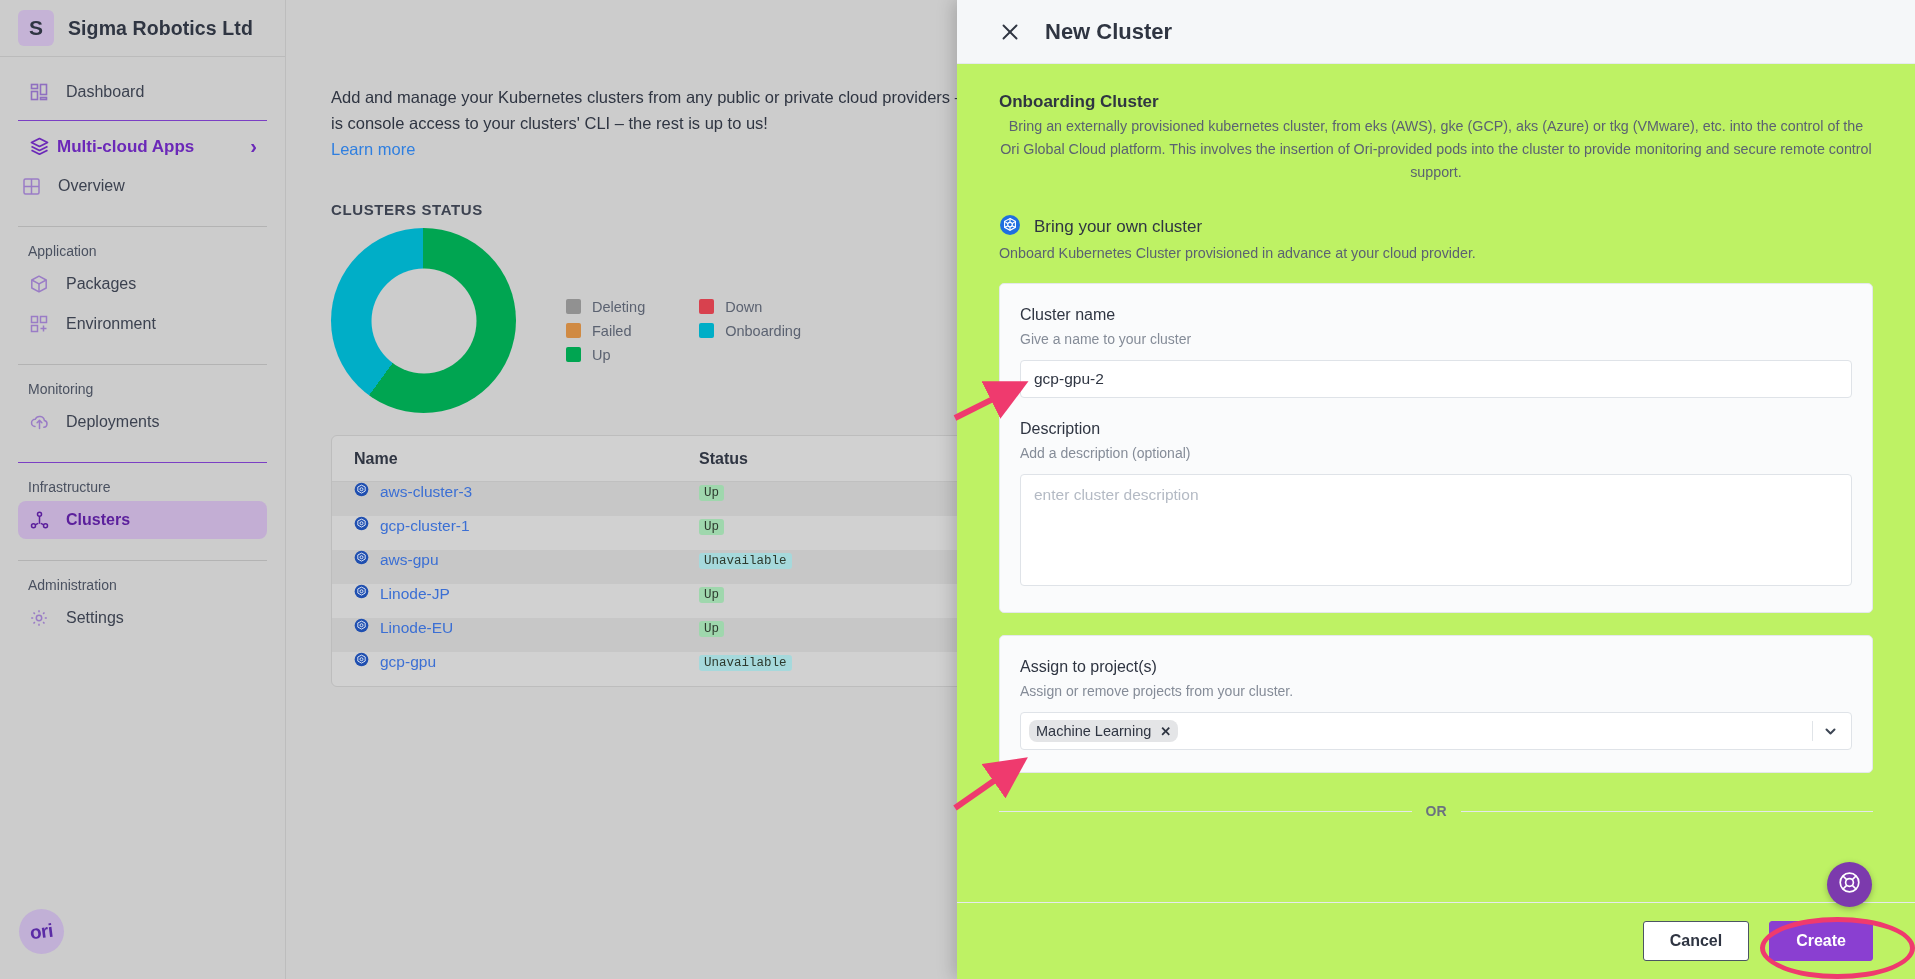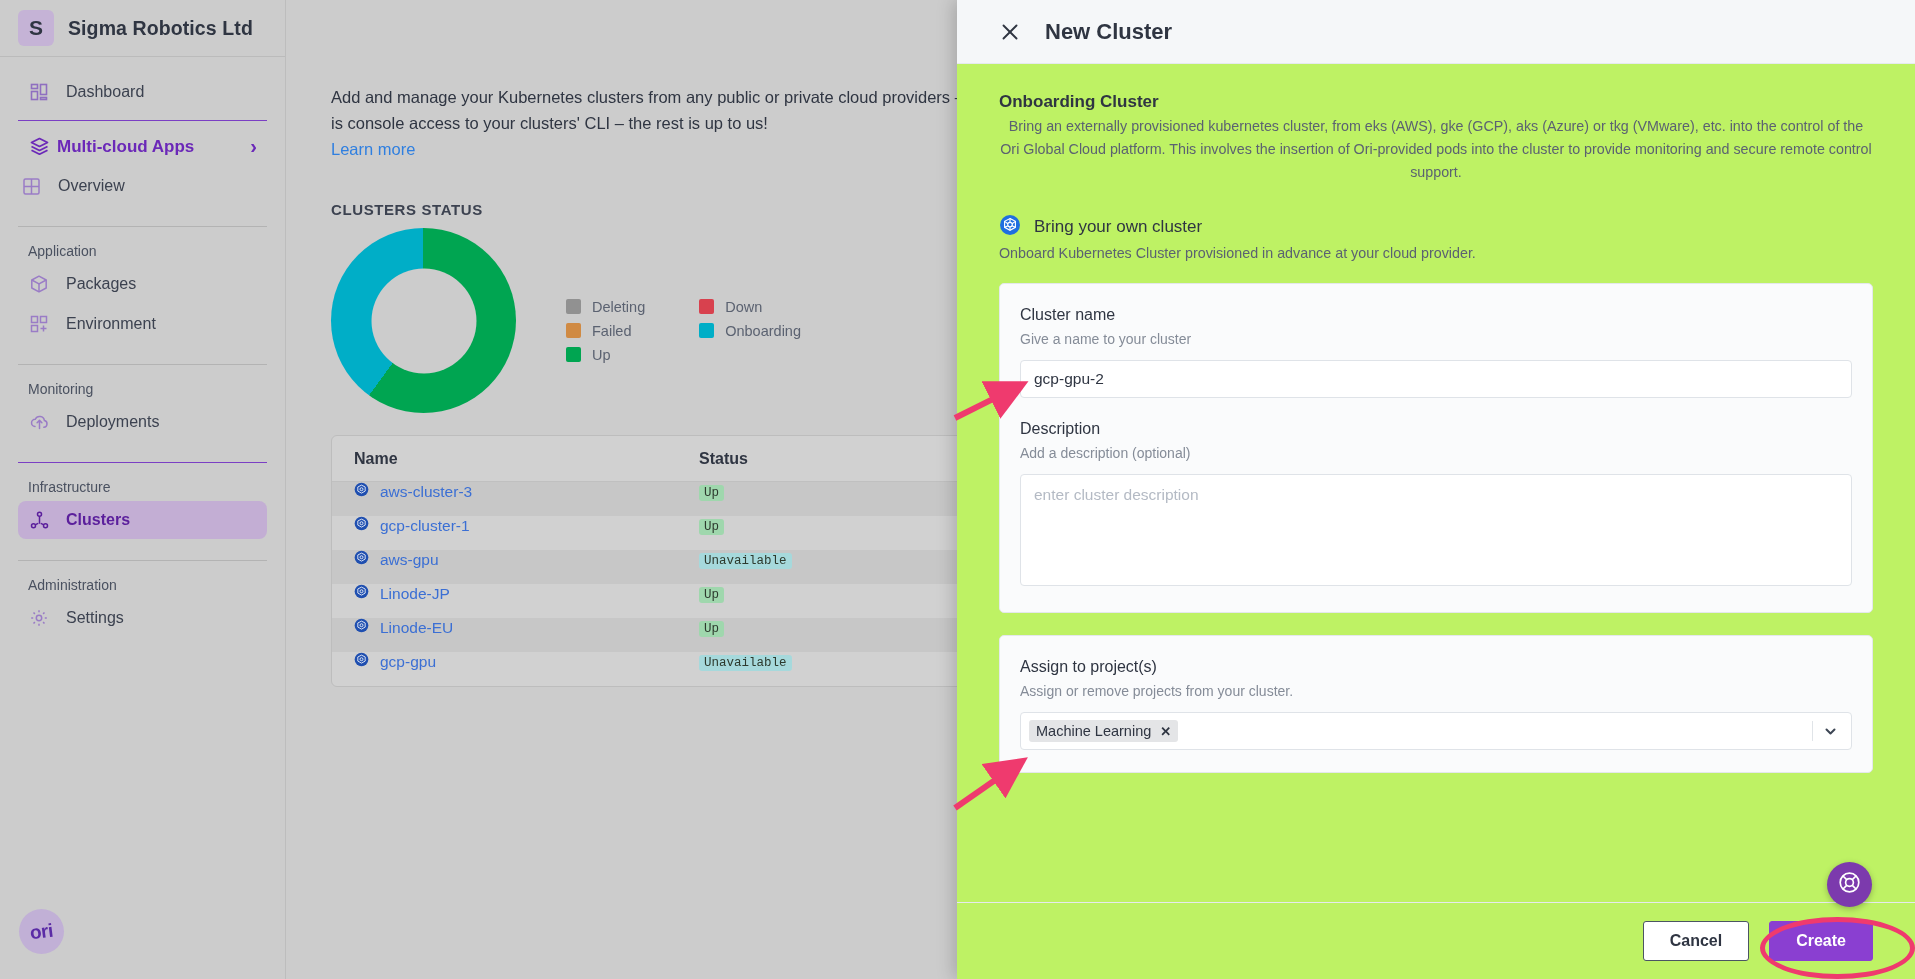--- a/index.html
+++ b/index.html
@@ -151,21 +151,21 @@
   .textarea::placeholder { color: #b4bac4; }
   .field-block + .field-block { margin-top: 22px; }
 
   .multiselect {
     width: 100%; height: 38px; margin-top: 13px;
     border: 1px solid #dfe3e8; border-radius: 4px; background: #fff;
     display: flex; align-items: center; padding: 0 4px 0 8px;
   }
   .chip {
     display: inline-flex; align-items: center; gap: 9px;
-    background: #e4e5e7; border-radius: 3px; padding: 3px 7px;
+    background: #e4e5e7; border-radius: 8px; padding: 3px 7px;
     font-size: 14.5px; color: #2f3542;
   }
   .chip-x { font-size: 13px; font-weight: 700; cursor: pointer; color: #2f3542; }
   .ms-spacer { flex: 1; }
   .ms-sep { width: 1px; height: 20px; background: #e0e4e8; }
   .ms-caret { width: 34px; display: flex; align-items: center; justify-content: center; cursor: pointer; }
 
   .or-divider { display: flex; align-items: center; gap: 14px; margin-top: 30px; }
   .or-divider .line { flex: 1; height: 1px; background: #e4e8ec; }
   .or-divider .or { font-size: 14px; color: #6b7280; font-weight: 600; }
@@ -503,20 +503,25 @@
           <span class="ms-spacer"></span>
           <span class="ms-sep"></span>
           <span class="ms-caret">
             <svg width="15" height="15" viewBox="0 0 15 15" fill="none" stroke="#3d4654" stroke-width="2" stroke-linecap="round" stroke-linejoin="round">
               <polyline points="3.5,5.5 7.5,9.5 11.5,5.5"></polyline>
             </svg>
           </span>
         </div>
       </div>
 
+      <div class="or-divider">
+        <span class="line"></span>
+        <span class="or">OR</span>
+        <span class="line"></span>
+      </div>
     </div>
 
     <div class="modal-foot">
       <button class="btn btn-cancel">Cancel</button>
       <button class="btn btn-create">Create</button>
     </div>
   </div>
 
   <div class="fab">
     <span>

